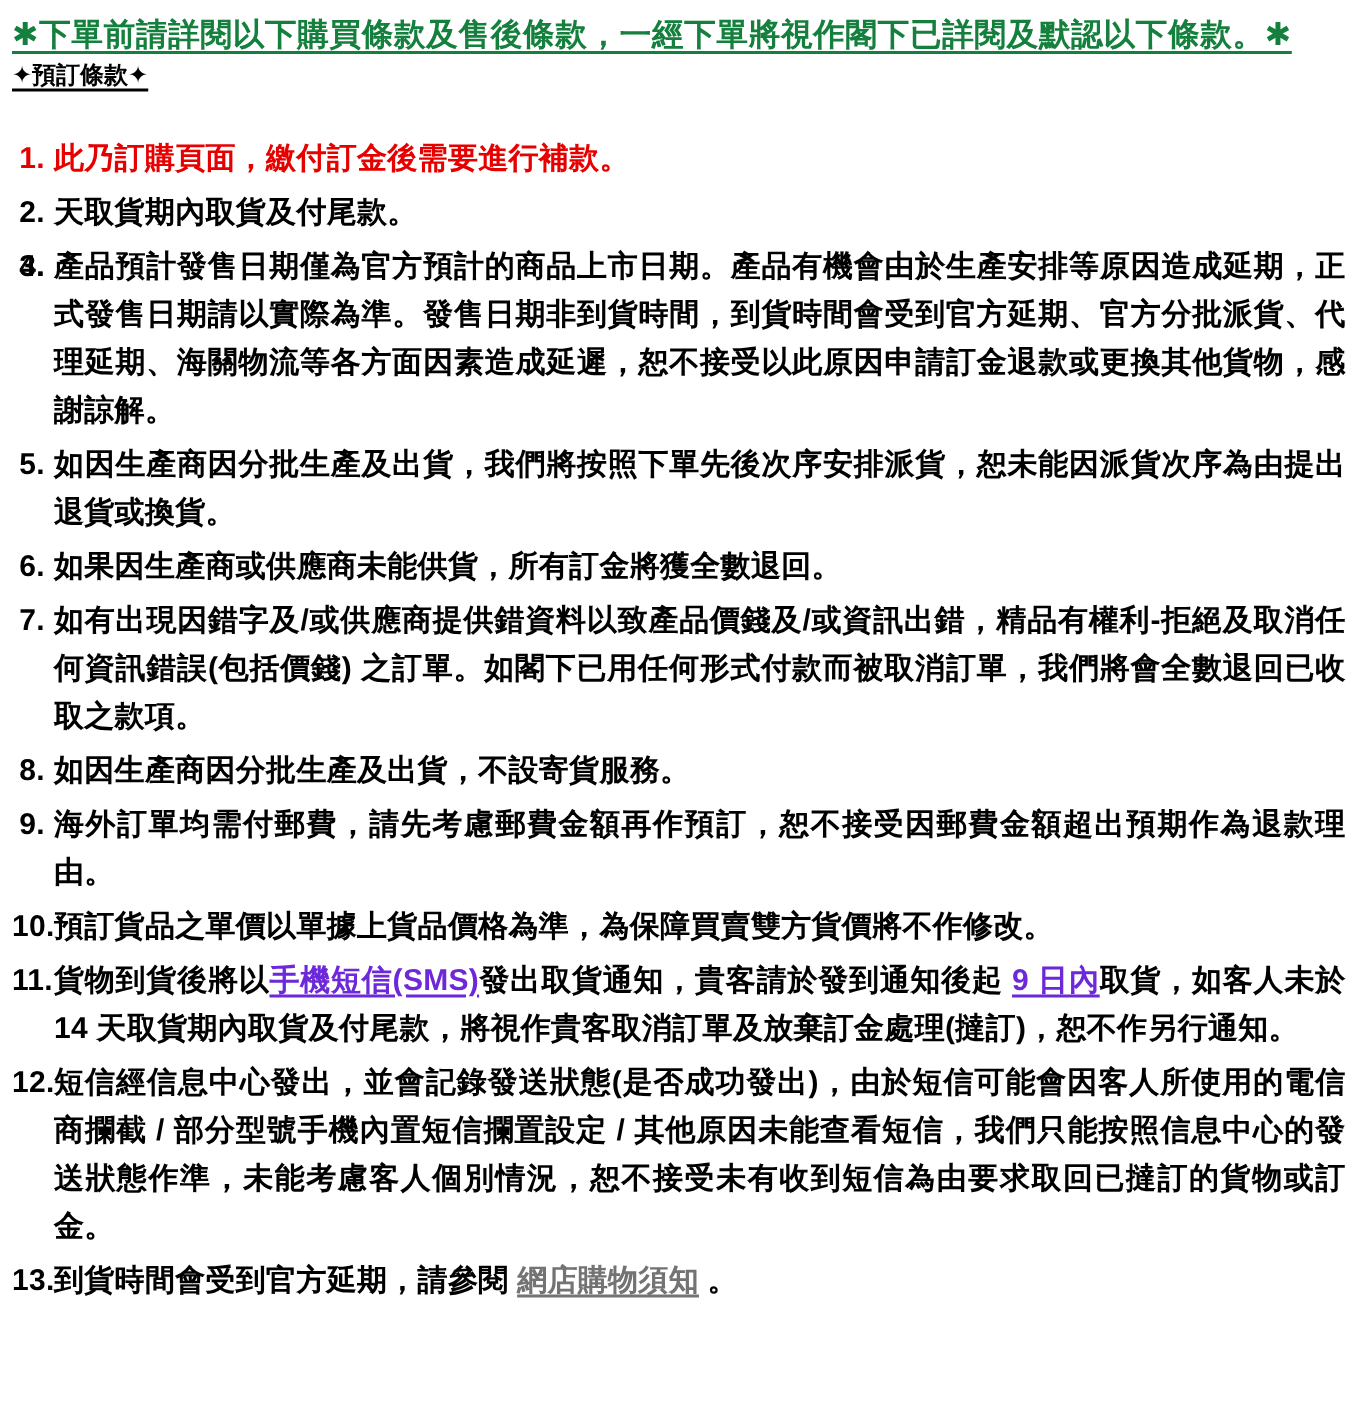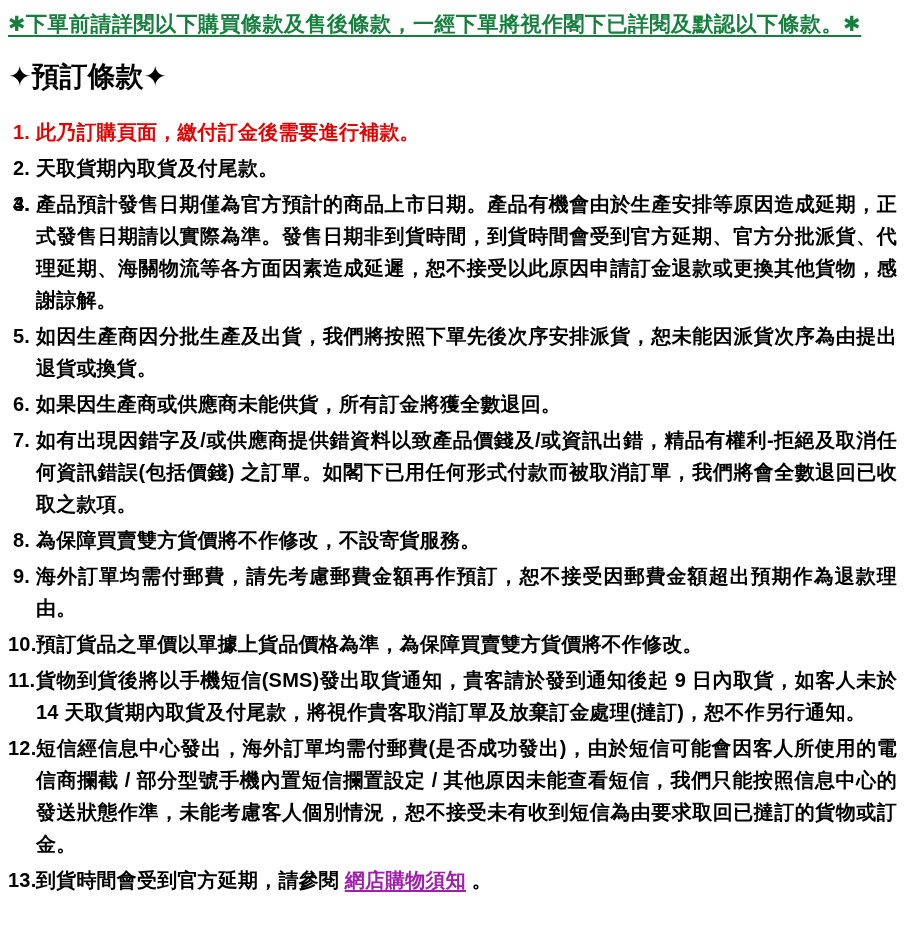--- a/index.html
+++ b/index.html
@@ -20,24 +20,24 @@
   .terms-header {
     color: #15803d;
     font-size: 21px;
     line-height: 28px;
     text-decoration: underline;
     text-decoration-thickness: 2px;
     text-underline-offset: 4px;
     letter-spacing: 0.5px;
   }
   .section-title {
-    margin-top: 26px;
     margin-bottom: 26px;
-    font-size: 28px;
+    font-size: 16px;
     line-height: 26px;
+    text-decoration: underline;
     text-decoration-thickness: 2px;
     text-underline-offset: 4px;
     display: inline-block;
   }
   .title-wrap { margin: 0; }
   .terms-list {
     margin: 0;
     padding: 0;
   }
   .term {
@@ -54,26 +54,27 @@
     left: 0;
     top: 0;
     width: 26px;
     box-sizing: border-box;
     padding-right: 4px;
     text-align: right;
     white-space: nowrap;
   }
   .term-red { color: #e60000; }
   .seg-red {
-    color: #000000;
+    color: #6d28d9;
+    text-decoration: underline;
     text-decoration-thickness: 2px;
     text-underline-offset: 3px;
   }
   .link {
-    color: #a21caf;
+    color: #737373;
     text-decoration: underline;
     text-decoration-thickness: 2px;
     text-underline-offset: 3px;
     cursor: pointer;
   }
 </style>
 </head>
 <body>
 
 <div class="terms-header">✱下單前請詳閱以下購買條款及售後條款，一經下單將視作閣下已詳閱及默認以下條款。✱</div>
@@ -83,19 +84,19 @@
 </div>
 
 <div class="terms-list">
     <div class="term term-red"><span class="num">1.</span><span><span class="">此乃訂購頁面，繳付訂金後需要進行補款。</span></span></div>
     <div class="term"><span class="num">2.</span><span><span class="">天取貨期內取貨及付尾款。</span></span></div>
     <div class="term"><span class="num">3.</span></div>
     <div class="term"><span class="num">4.</span><span><span class="">產品預計發售日期僅為官方預計的商品上市日期。產品有機會由於生產安排等原因造成延期，正式發售日期請以實際為準。發售日期非到貨時間，到貨時間會受到官方延期、官方分批派貨、代理延期、海關物流等各方面因素造成延遲，恕不接受以此原因申請訂金退款或更換其他貨物，感謝諒解。</span></span></div>
     <div class="term"><span class="num">5.</span><span><span class="">如因生產商因分批生產及出貨，我們將按照下單先後次序安排派貨，恕未能因派貨次序為由提出退貨或換貨。</span></span></div>
     <div class="term"><span class="num">6.</span><span><span class="">如果因生產商或供應商未能供貨，所有訂金將獲全數退回。</span></span></div>
     <div class="term"><span class="num">7.</span><span><span class="">如有出現因錯字及/或供應商提供錯資料以致產品價錢及/或資訊出錯，精品有權利-拒絕及取消任何資訊錯誤(包括價錢) 之訂單。如閣下已用任何形式付款而被取消訂單，我們將會全數退回已收取之款項。</span></span></div>
-    <div class="term"><span class="num">8.</span><span><span class="">為保障買賣雙方貨價將不作修改，不設寄貨服務。</span></span></div>
+    <div class="term"><span class="num">8.</span><span><span class="">如因生產商因分批生產及出貨，不設寄貨服務。</span></span></div>
     <div class="term"><span class="num">9.</span><span><span class="">海外訂單均需付郵費，請先考慮郵費金額再作預訂，恕不接受因郵費金額超出預期作為退款理由。</span></span></div>
     <div class="term"><span class="num">10.</span><span><span class="">預訂貨品之單價以單據上貨品價格為準，為保障買賣雙方貨價將不作修改。</span></span></div>
     <div class="term"><span class="num">11.</span><span><span class="">貨物到貨後將以</span><span class="seg-red">手機短信(SMS)</span><span class="">發出取貨通知，貴客請於發到通知後起 </span><span class="seg-red">9 日內</span><span class="">取貨，如客人未於 14 天取貨期內取貨及付尾款，將視作貴客取消訂單及放棄訂金處理(撻訂)，恕不作另行通知。</span></span></div>
-    <div class="term"><span class="num">12.</span><span><span class="">短信經信息中心發出，海外訂單均需付郵費(是否成功發出)，由於短信可能會因客人所使用的電信商攔截 / 部分型號手機內置短信攔置設定 / 其他原因未能查看短信，我們只能按照信息中心的發送狀態作準，未能考慮客人個別情況，恕不接受未有收到短信為由要求取回已撻訂的貨物或訂金。</span></span></div>
+    <div class="term"><span class="num">12.</span><span><span class="">短信經信息中心發出，並會記錄發送狀態(是否成功發出)，由於短信可能會因客人所使用的電信商攔截 / 部分型號手機內置短信攔置設定 / 其他原因未能查看短信，我們只能按照信息中心的發送狀態作準，未能考慮客人個別情況，恕不接受未有收到短信為由要求取回已撻訂的貨物或訂金。</span></span></div>
     <div class="term"><span class="num">13.</span><span><span class="">到貨時間會受到官方延期，請參閱 </span><a class="link" href="#">網店購物須知</a><span class=""> 。</span></span></div>
   </div>
 
 </body></html>

